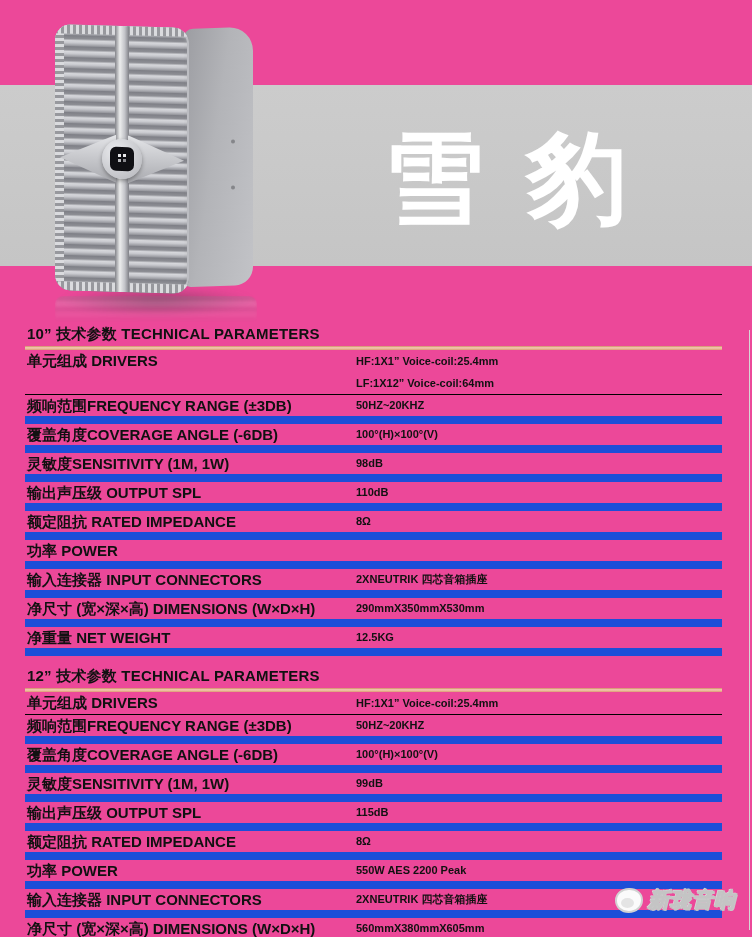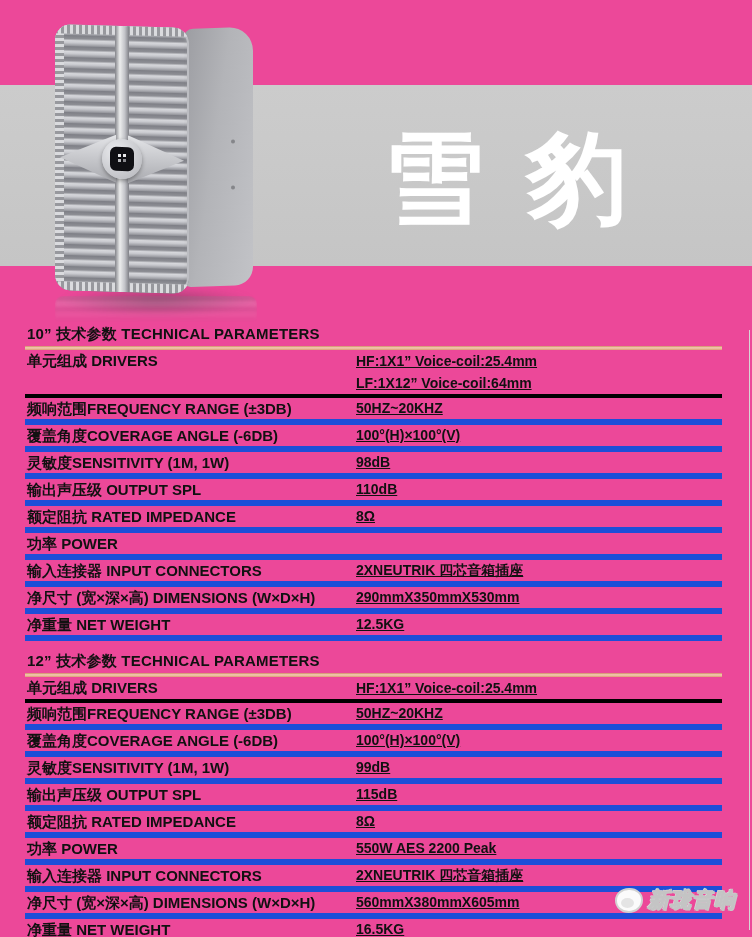--- a/index.html
+++ b/index.html
@@ -54,26 +54,26 @@
                -webkit-mask-image:linear-gradient(180deg, rgba(0,0,0,.55), transparent 90%);
                mask-image:linear-gradient(180deg, rgba(0,0,0,.55), transparent 90%);
                filter:blur(1.5px); }
 
   
   .specs { position:absolute; left:25px; top:322px; width:697px; }
   .sec-title { height:24px; line-height:24px; font-size:15px; font-weight:bold; color:#111;
                padding-left:2px; letter-spacing:.2px; }
   .sec-rule { height:4px; background:linear-gradient(180deg,#d08a64,#f4cdb4 45%,#dd9a74); }
   .sec-2 { margin-top:8px; }
-  .row { display:flex; border-bottom:6px solid #1d4ed8; }
+  .row { display:flex; border-bottom:8px solid #1d4ed8; }
   .row .label { flex:0 0 331px; padding-left:2px; font-size:15px; font-weight:bold; color:#111;
                line-height:21px; white-space:nowrap; }
   .row .vals { flex:1; }
-  .row .val { font-size:14px; font-weight:bold; color:#111; line-height:21px; white-space:nowrap;text-decoration:underline; }
-  .row.drivers { border-bottom:4px solid #000000; }
+  .row .val { font-size:11px; font-weight:bold; color:#111; line-height:21px; white-space:nowrap; }
+  .row.drivers { border-bottom:1px solid #000000; }
   .row.drivers .label, .row.drivers .val { line-height:22px; }
   .val:empty { display:none; }
 
   
   .watermark { position:absolute; left:615px; top:886px; display:flex; align-items:center; gap:5px; z-index:6;font-style:italic; }
   .wm-logo { width:28px; height:25px; border:2px solid #d2d2d2; border-radius:50% 48% 52% 50%;
              background:#fbfbfb; position:relative; }
   .wm-logo::before { content:""; position:absolute; left:4px; top:8px; width:13px; height:10px;
              border-radius:50%; background:#e4e4e4; }
   .wm-text { font-size:21px; font-weight:bold; color:#f5f5f5; letter-spacing:1px;

